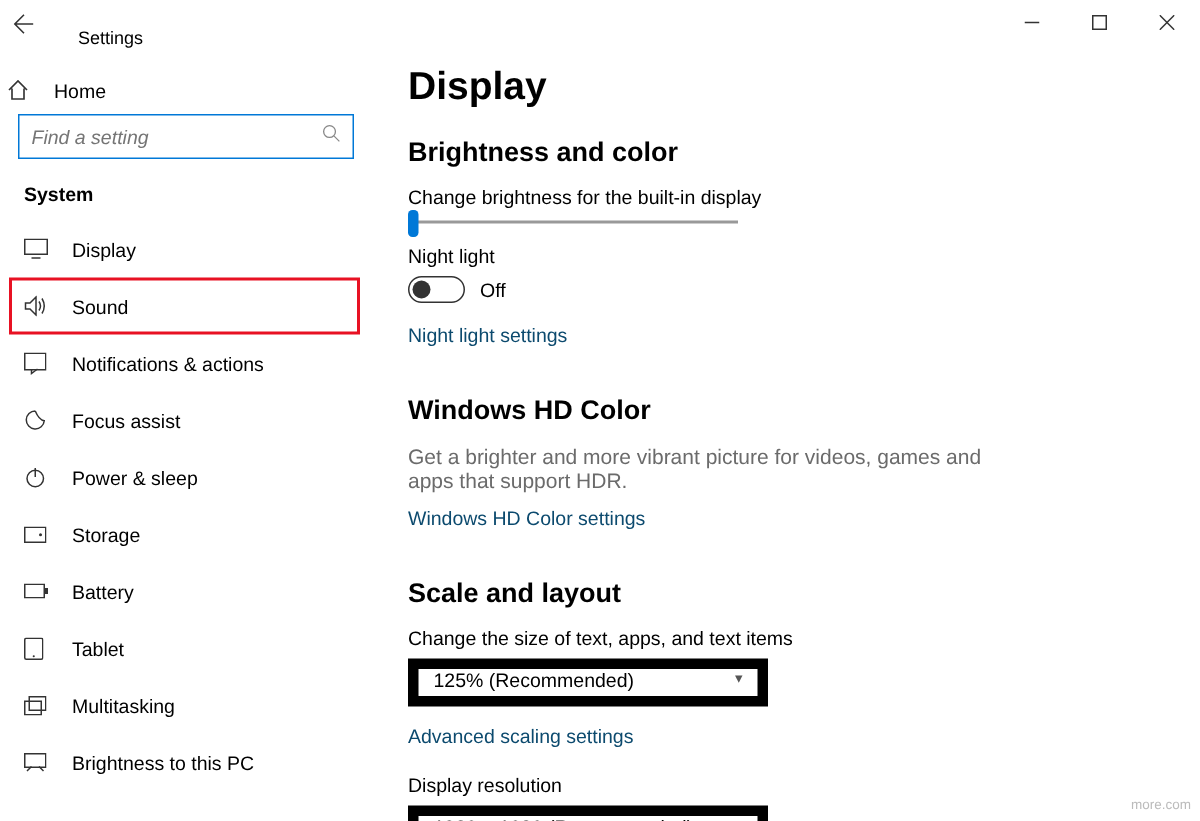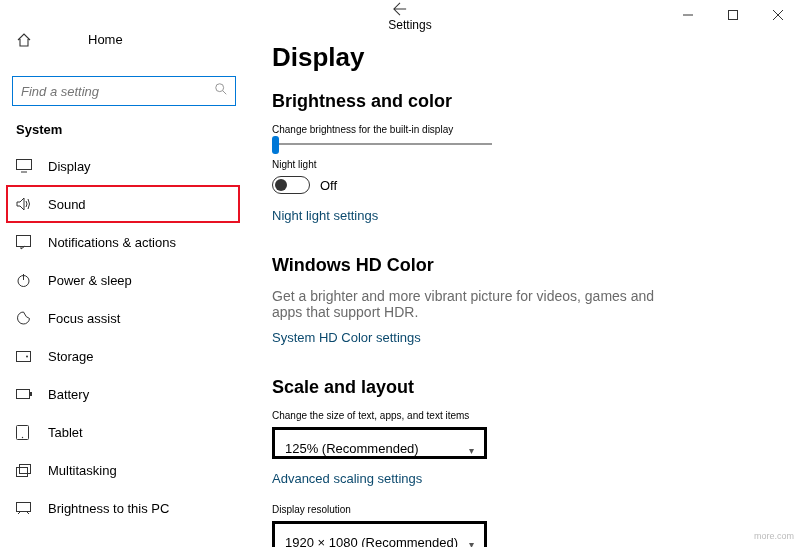--- a/index.html
+++ b/index.html
@@ -1,47 +1,47 @@
 <!DOCTYPE html>
 <html><head>
 <meta charset="utf-8">
 <style>
 * { box-sizing: border-box; margin: 0; padding: 0; font-family: "Segoe UI", Arial, sans-serif; }
 body { background: #fff; width: 800px; height: 547px; overflow: hidden; position: relative; }
-.titlebar { height: 32px; display: flex; align-items: center; position: relative; flex-direction: column; }
+.titlebar { height: 32px; display: flex; align-items: flex-end; position: relative; }
 .back-btn { width: 32px; height: 32px; display: flex; align-items: center; justify-content: center; cursor: pointer; }
 .title { font-size: 12px; margin-left: 20px; }
 .win-controls { position: absolute; right: 0; top: 0; display: flex; }
 .win-btn { width: 45px; height: 30px; display: flex; align-items: center; justify-content: center; cursor: pointer; }
 .container { display: flex; height: calc(100% - 32px); }
 .sidebar { width: 248px; padding: 0 0 0 0; overflow-y: auto; }
-.home { display: flex; align-items: flex-start; height: 36px; padding-left: 16px; cursor: pointer; font-size: 13px; gap: 40px; }
+.home { display: flex; align-items: flex-end; height: 36px; padding-left: 4px; cursor: pointer; font-size: 13px; }
 .home .icon { width: 18px; margin-right: 14px; display: flex; align-items: center; }
 .search-wrap { padding: 8px 12px 12px 12px; }
 .search { width: 100%; height: 30px; border: 1px solid #0078d7; padding: 0 28px 0 8px; font-size: 13px; font-style: italic; color: #888; outline: none; }
 .search-wrap { position: relative; }
 .search-icon-pos { position: absolute; right: 20px; top: 14px; color: #888; }
 .category { font-weight: 600; font-size: 13px; padding: 4px 16px 10px 16px; }
 .nav-item { display: flex; align-items: center; height: 38px; padding-left: 16px; cursor: pointer; font-size: 13px; position: relative; }
 .nav-item .icon { width: 18px; margin-right: 14px; display: flex; align-items: center; color: #333; }
 .nav-item.highlighted { border: 2px solid #e81123; margin: 0 8px 0 6px; padding-left: 8px; text-align: center; }
 .nav-item.highlighted .icon { margin-right: 14px; }
 .main { flex: 1; padding: 10px 24px 10px 24px; overflow-y: auto; }
 h1 { font-size: 26px; font-weight: 600; margin-bottom: 18px; }
 h2 { font-size: 18px; font-weight: 600; margin: 14px 0 12px 0; }
-.label { font-size: 10px; margin-bottom: 6px; }
+.label { font-size: 13px; margin-bottom: 6px; }
 .slider-track { width: 220px; height: 2px; background: #999; position: relative; margin: 8px 0 14px 0; }
 .slider-thumb { position: absolute; left: 0; top: -7px; width: 7px; height: 18px; background: #0078d7; border-radius: 3px; }
 .toggle { display: flex; align-items: center; gap: 10px; margin-bottom: 10px; }
 .toggle-track { width: 38px; height: 18px; border: 1px solid #333; border-radius: 9px; position: relative; cursor: pointer; }
 .toggle-knob { position: absolute; left: 2px; top: 2px; width: 12px; height: 12px; background: #333; border-radius: 50%; }
 .toggle-label { font-size: 13px; }
 .link { color: #0c4a6e; font-size: 13px; cursor: pointer; display: inline-block; margin: 4px 0 10px 0; }
 .desc { font-size: 14px; color: #6b6b6b; margin-bottom: 6px; max-width: 410px; }
-.dropdown { width: 215px; height: 32px; border: 3px solid #000000; display: flex; align-items: flex-end; justify-content: space-between; padding: 0 10px; font-size: 13px; cursor: pointer; margin-bottom: 8px; }
+.dropdown { width: 240px; height: 32px; border: 7px solid #000000; display: flex; align-items: flex-start; justify-content: space-between; padding: 0 10px; font-size: 13px; cursor: pointer; margin-bottom: 8px; }
 .dropdown .chev { font-size: 10px; color: #555; }
 .watermark { position: absolute; right: 6px; bottom: 6px; font-size: 9px; color: #bbb; }
 svg { display: block; }
 </style>
 </head>
 <body>
 
 <div class="titlebar">
   <div class="back-btn">
     <svg width="14" height="14" viewBox="0 0 16 16">
@@ -113,33 +113,33 @@
           <svg width="15" height="15" viewBox="0 0 15 15">
             <rect x="0.5" y="0.5" width="14" height="11" stroke="#333" fill="none"></rect>
             <path d="M5 11 L5 14 L9 11" stroke="#333" fill="none"></path>
           </svg>
         </span>
       <span>Notifications &amp; actions</span>
     </div>
     <div class="nav-item">
       <span class="icon">
           <svg width="15" height="15" viewBox="0 0 15 15">
+            <path d="M7.5 1 A6 6 0 1 0 13.5 7.5 Q10 7 7.5 1" stroke="#333" fill="none"></path>
+          </svg>
+        </span>
+      <span>Focus assist</span>
+    </div>
+    <div class="nav-item">
+      <span class="icon">
+          <svg width="15" height="15" viewBox="0 0 15 15">
             <circle cx="7.5" cy="8" r="5.5" stroke="#333" fill="none"></circle>
             <line x1="7.5" y1="1" x2="7.5" y2="7" stroke="#333"></line>
           </svg>
         </span>
       <span>Power &amp; sleep</span>
-    </div>
-    <div class="nav-item">
-      <span class="icon">
-          <svg width="15" height="15" viewBox="0 0 15 15">
-            <path d="M7.5 1 A6 6 0 1 0 13.5 7.5 Q10 7 7.5 1" stroke="#333" fill="none"></path>
-          </svg>
-        </span>
-      <span>Focus assist</span>
     </div>
     <div class="nav-item">
       <span class="icon">
           <svg width="15" height="11" viewBox="0 0 15 11">
             <rect x="0.5" y="0.5" width="14" height="10" stroke="#333" fill="none"></rect>
             <circle cx="11" cy="5.5" r="1" fill="#333"></circle>
           </svg>
         </span>
       <span>Storage</span>
     </div>
@@ -193,21 +193,21 @@
     <div class="toggle">
       <div class="toggle-track">
           <div class="toggle-knob"></div>
         </div>
       <span class="toggle-label">Off</span>
     </div>
     <span class="link">Night light settings</span>
 
     <h2 style="margin-top:22px">Windows HD Color</h2>
     <div class="desc">Get a brighter and more vibrant picture for videos, games and apps that support HDR.</div>
-    <span class="link">System HD Color settings</span>
+    <span class="link">Windows HD Color settings</span>
 
     <h2 style="margin-top:22px">Scale and layout</h2>
     <div class="label">Change the size of text, apps, and text items</div>
     <div class="dropdown">
       <span>125% (Recommended)</span>
       <span class="chev">▾</span>
     </div>
     <span class="link">Advanced scaling settings</span>
     <div class="label" style="margin-top:8px">Display resolution</div>
     <div class="dropdown">

